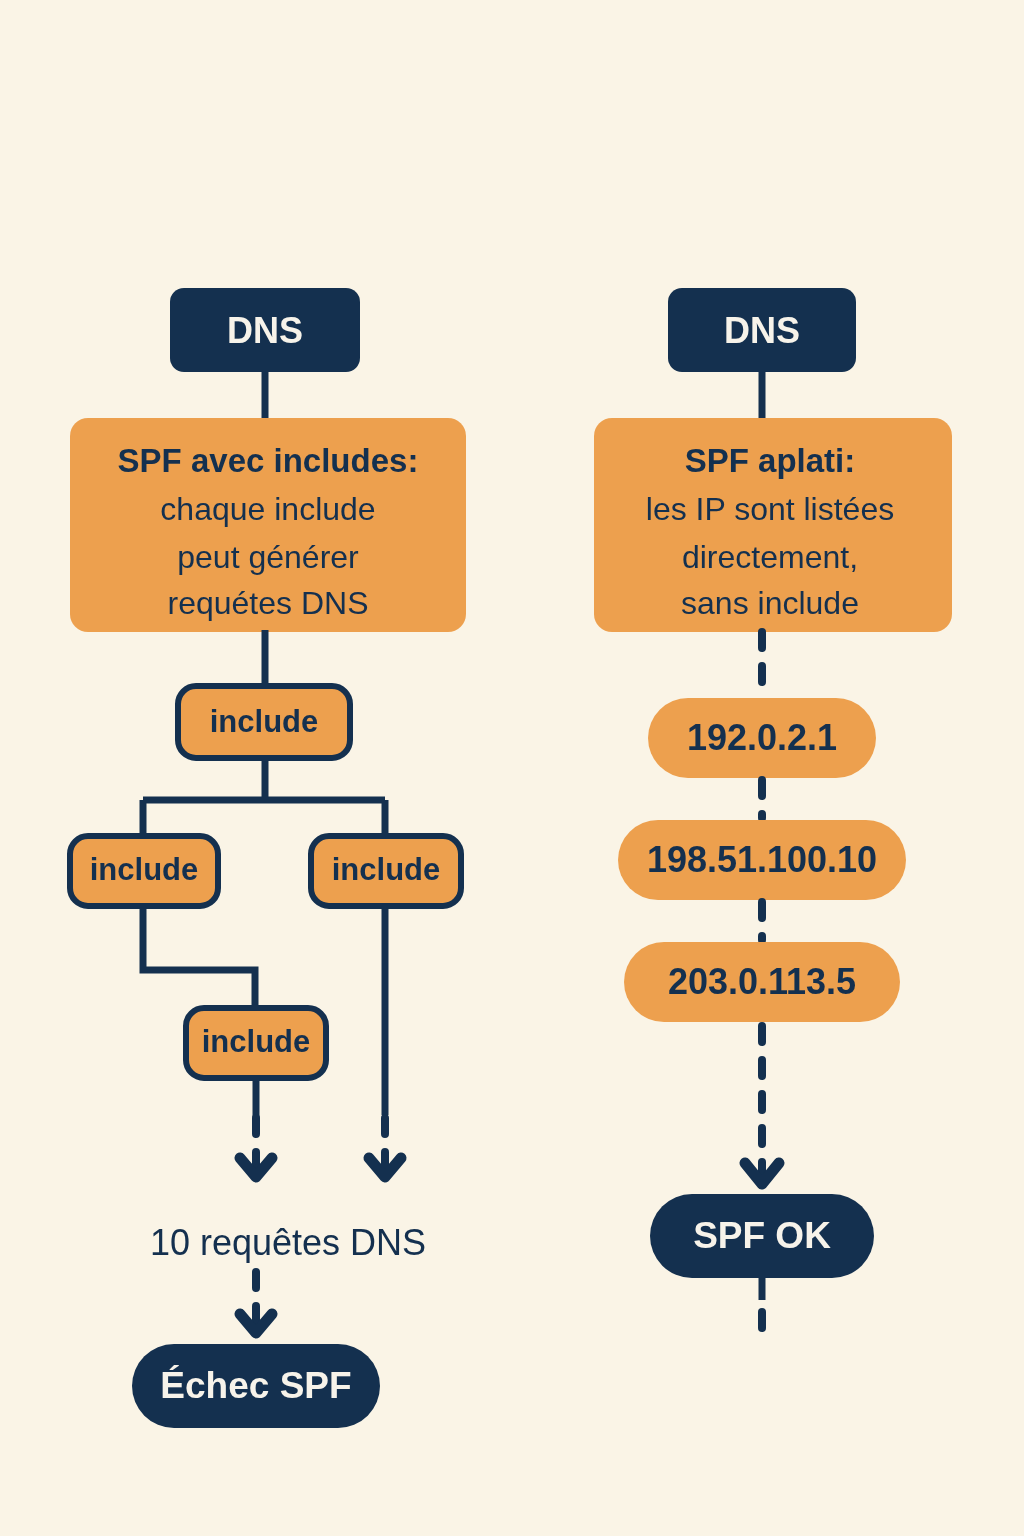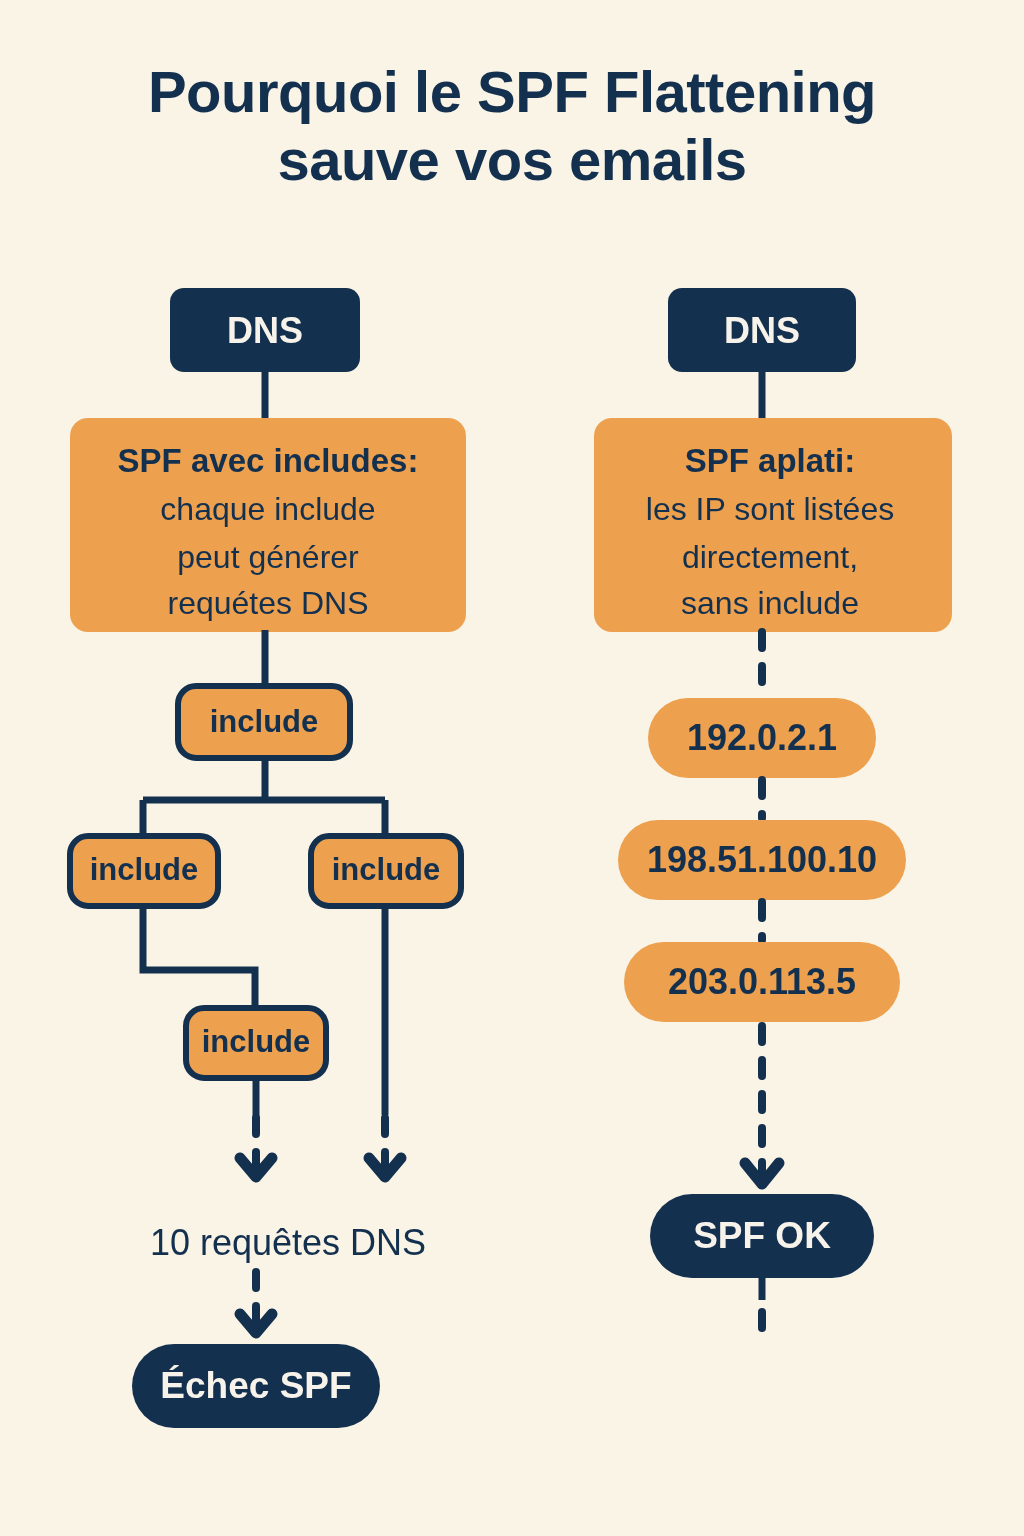--- a/index.html
+++ b/index.html
@@ -57,22 +57,20 @@
   .conn-dash { stroke: #14304f; stroke-width: 8; fill: none;
                stroke-linecap: round; stroke-dasharray: 16 18; }
   .arrowhead { fill: none; stroke: #14304f; stroke-width: 11;
                stroke-linecap: round; stroke-linejoin: round; }
 </style>
 </head>
 <body>
 
 <div id="page">
 
-  <div id="title">Pourquoi le SPF Flattening
-sauve vos emails</div>
 
   <svg id="diagram" width="1024" height="1536" viewBox="0 0 1024 1536">
 
     <line class="conn" x1="265" y1="368" x2="265" y2="424"></line>
 
     <rect class="box-navy" x="170" y="288" width="190" height="84" rx="14"></rect>
     <text class="node-text light t-dns" x="265" y="343">DNS</text>
 
     <rect class="box-orange" x="70" y="418" width="396" height="214" rx="18"></rect>
     <text class="node-text t-head" x="268" y="472">SPF avec includes:</text>

